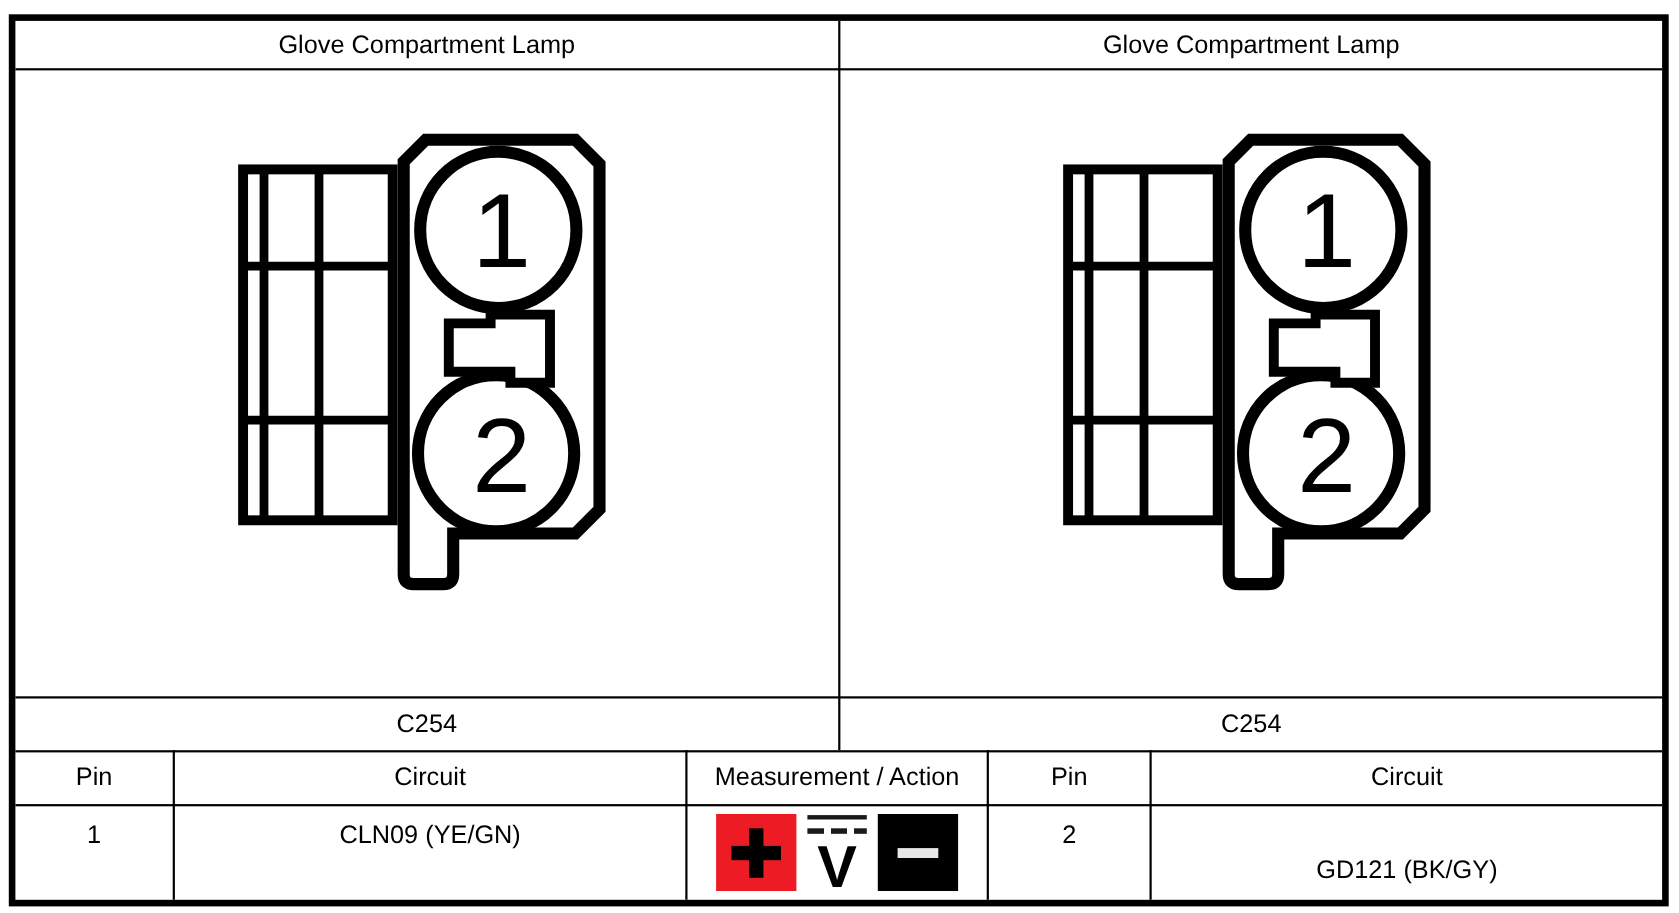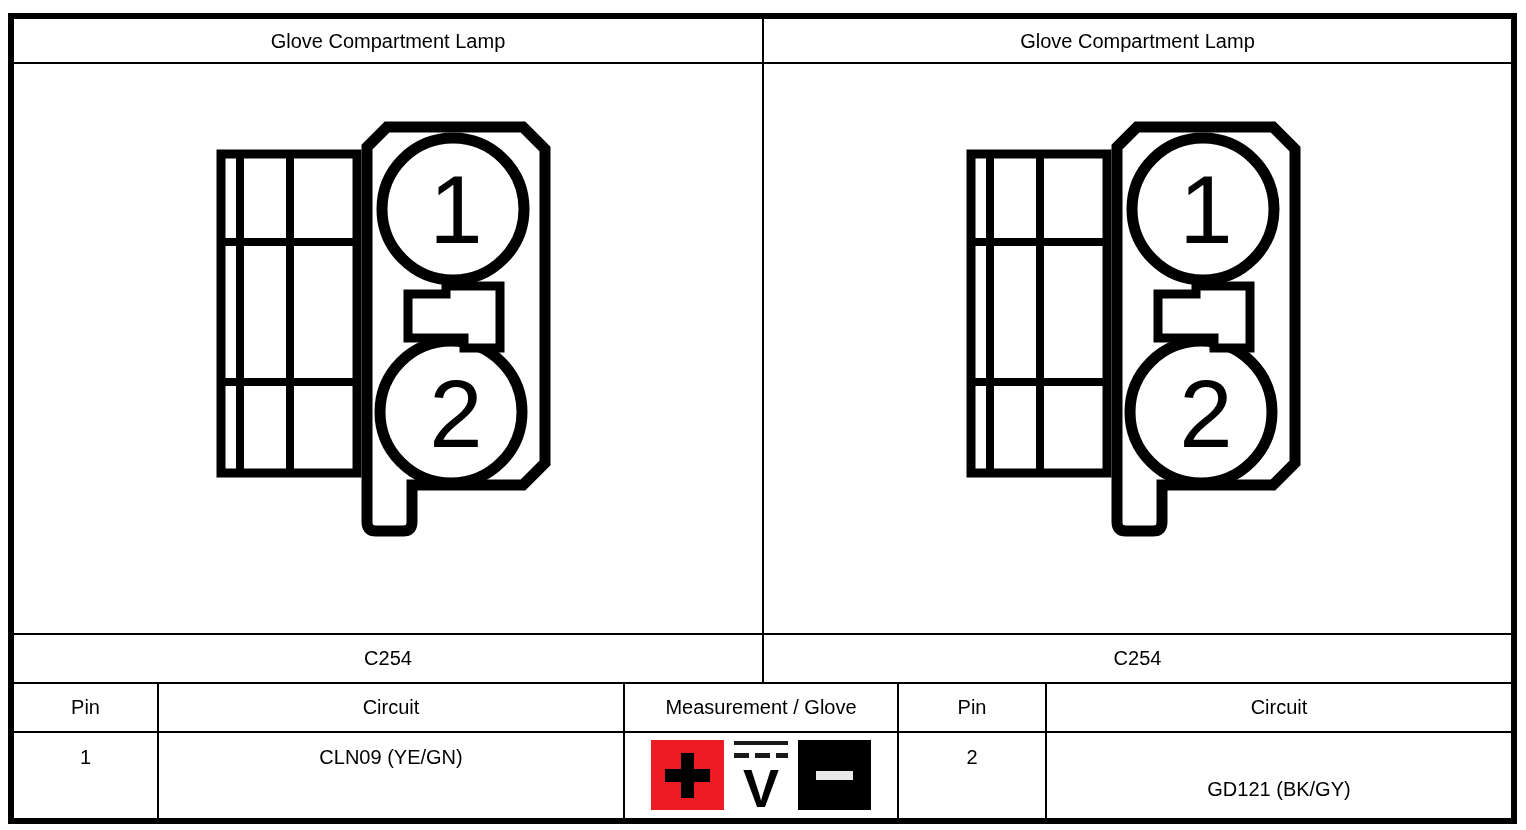--- a/index.html
+++ b/index.html
@@ -1,20 +1,20 @@
 <!DOCTYPE html>
 <html style="--positive-red: #ED1C24; --negative-black: #000000; --minus-bar-gray: #E8E8E8;"><head>
 <meta charset="utf-8">
 <style>
   html,body{margin:0;padding:0;background:#fff;}
   body{font-family:"Liberation Sans", sans-serif; color:#000;}
   .canvas{position:relative;width:1526px;height:830px;background:#fff;overflow:hidden;}
   .frame{position:absolute;left:8px;top:13px;width:1509px;height:811px;border:6px solid #000;box-sizing:border-box;}
   .line{position:absolute;background:#000;}
-  .cell{position:absolute;display:flex;align-items:center;justify-content:center;font-size:20px;line-height:1.1;}
+  .cell{position:absolute;display:flex;align-items:center;justify-content:center;font-size:23px;line-height:1.1;}
   .cell.top-align{align-items:flex-start;padding-top:13px;box-sizing:border-box;}
   .connector-svg{position:absolute;}
   
   .icons-cell{position:absolute;display:flex;align-items:center;justify-content:center;gap:10px;}
   .icon-pos{position:relative;width:73px;height:70px;background:var(--positive-red,#ED1C24);}
   .icon-pos .plus-h{position:absolute;left:14px;top:29px;width:45px;height:13px;background:#000;}
   .icon-pos .plus-v{position:absolute;left:30px;top:13px;width:13px;height:45px;background:#000;}
   .icon-dc{width:54px;height:70px;display:flex;flex-direction:column;align-items:center;}
   .icon-dc .dc-solid{width:54px;height:5px;background:#1a1a1a;margin-top:1px;}
   .icon-dc .dc-dash{width:54px;height:5px;margin-top:8px;
@@ -74,21 +74,21 @@
     </g>
     <text x="276" y="143" font-size="96" text-anchor="middle" fill="#000">1</text>
     <text x="276" y="347" font-size="96" text-anchor="middle" fill="#000">2</text>
   </svg>
 
   <div class="cell" style="left:14px;top:634px;width:748px;height:48px;">C254</div>
   <div class="cell" style="left:764px;top:634px;width:747px;height:48px;">C254</div>
 
   <div class="cell" style="left:14px;top:683px;width:143px;height:48px;">Pin</div>
   <div class="cell" style="left:159px;top:683px;width:464px;height:48px;">Circuit</div>
-  <div class="cell" style="left:625px;top:683px;width:272px;height:48px;">Measurement / Glove</div>
+  <div class="cell" style="left:625px;top:683px;width:272px;height:48px;">Measurement / Action</div>
   <div class="cell" style="left:899px;top:683px;width:146px;height:48px;">Pin</div>
   <div class="cell" style="left:1047px;top:683px;width:464px;height:48px;">Circuit</div>
 
   <div class="cell top-align" style="left:14px;top:733px;width:143px;height:85px;">1</div>
   <div class="cell top-align" style="left:159px;top:733px;width:464px;height:110px;">CLN09 (YE/GN)</div>
 
   <div class="icons-cell" style="left:625px;top:733px;width:272px;height:84px;">
     <div class="icon-pos">
       <span class="plus-h"></span>
       <span class="plus-v"></span>

